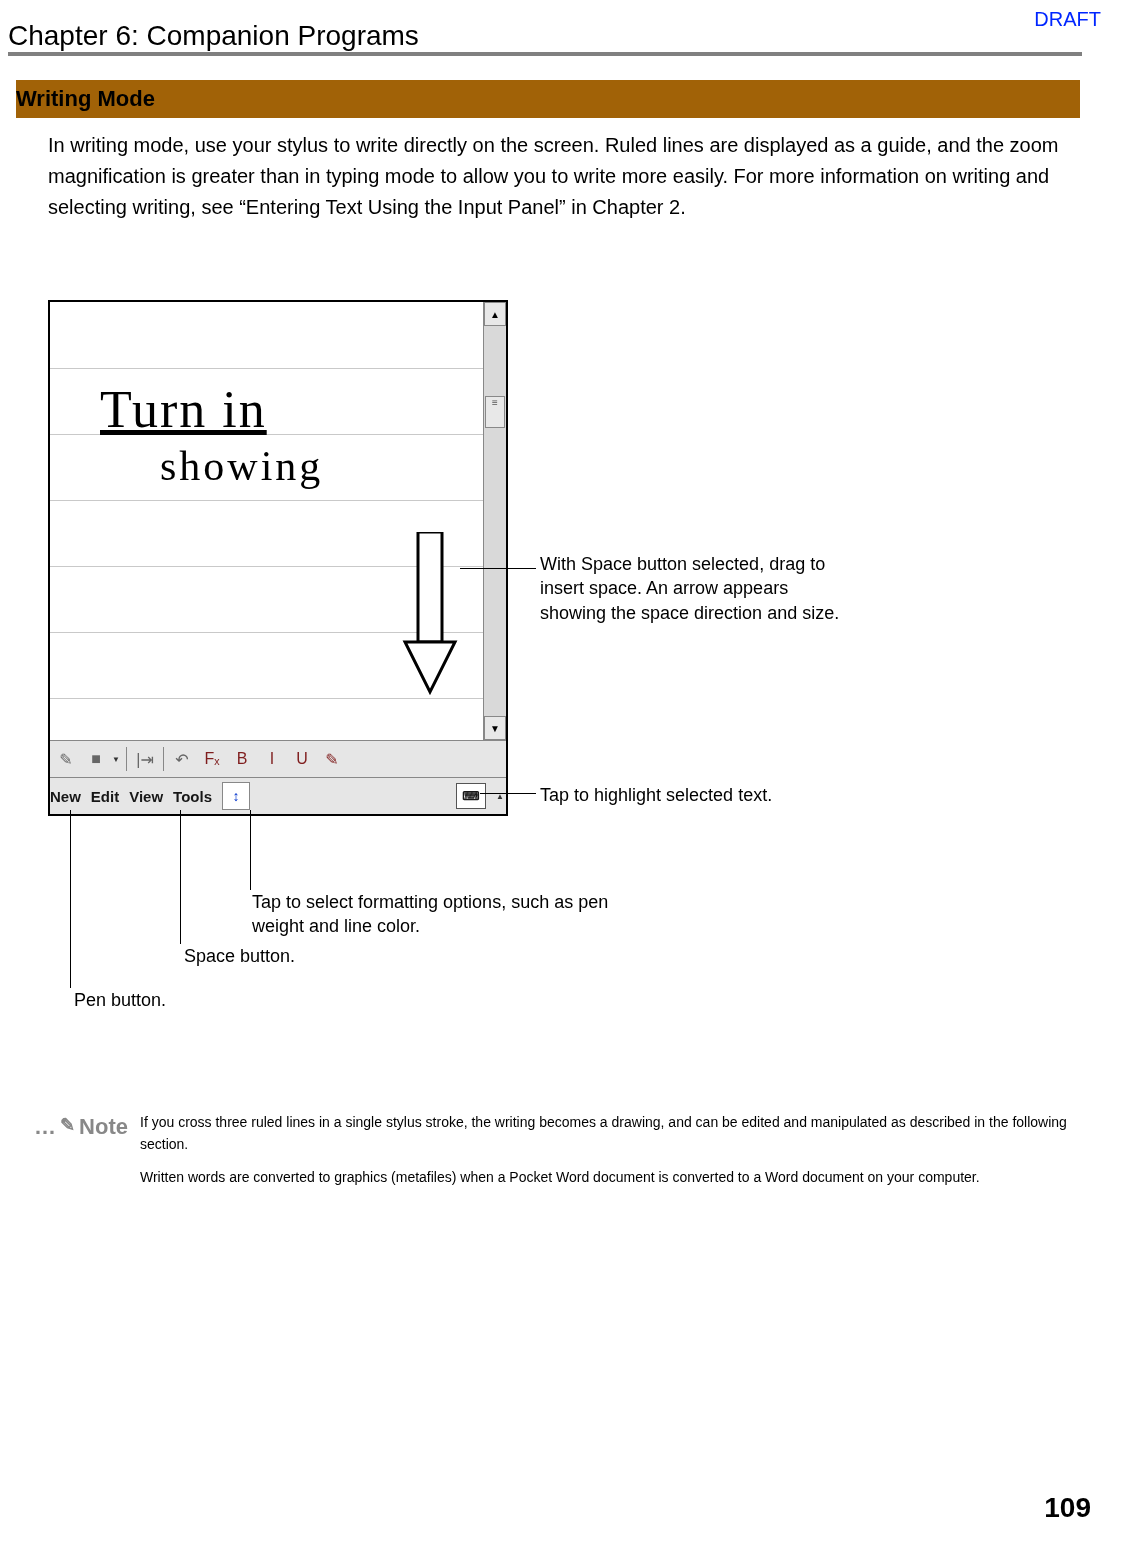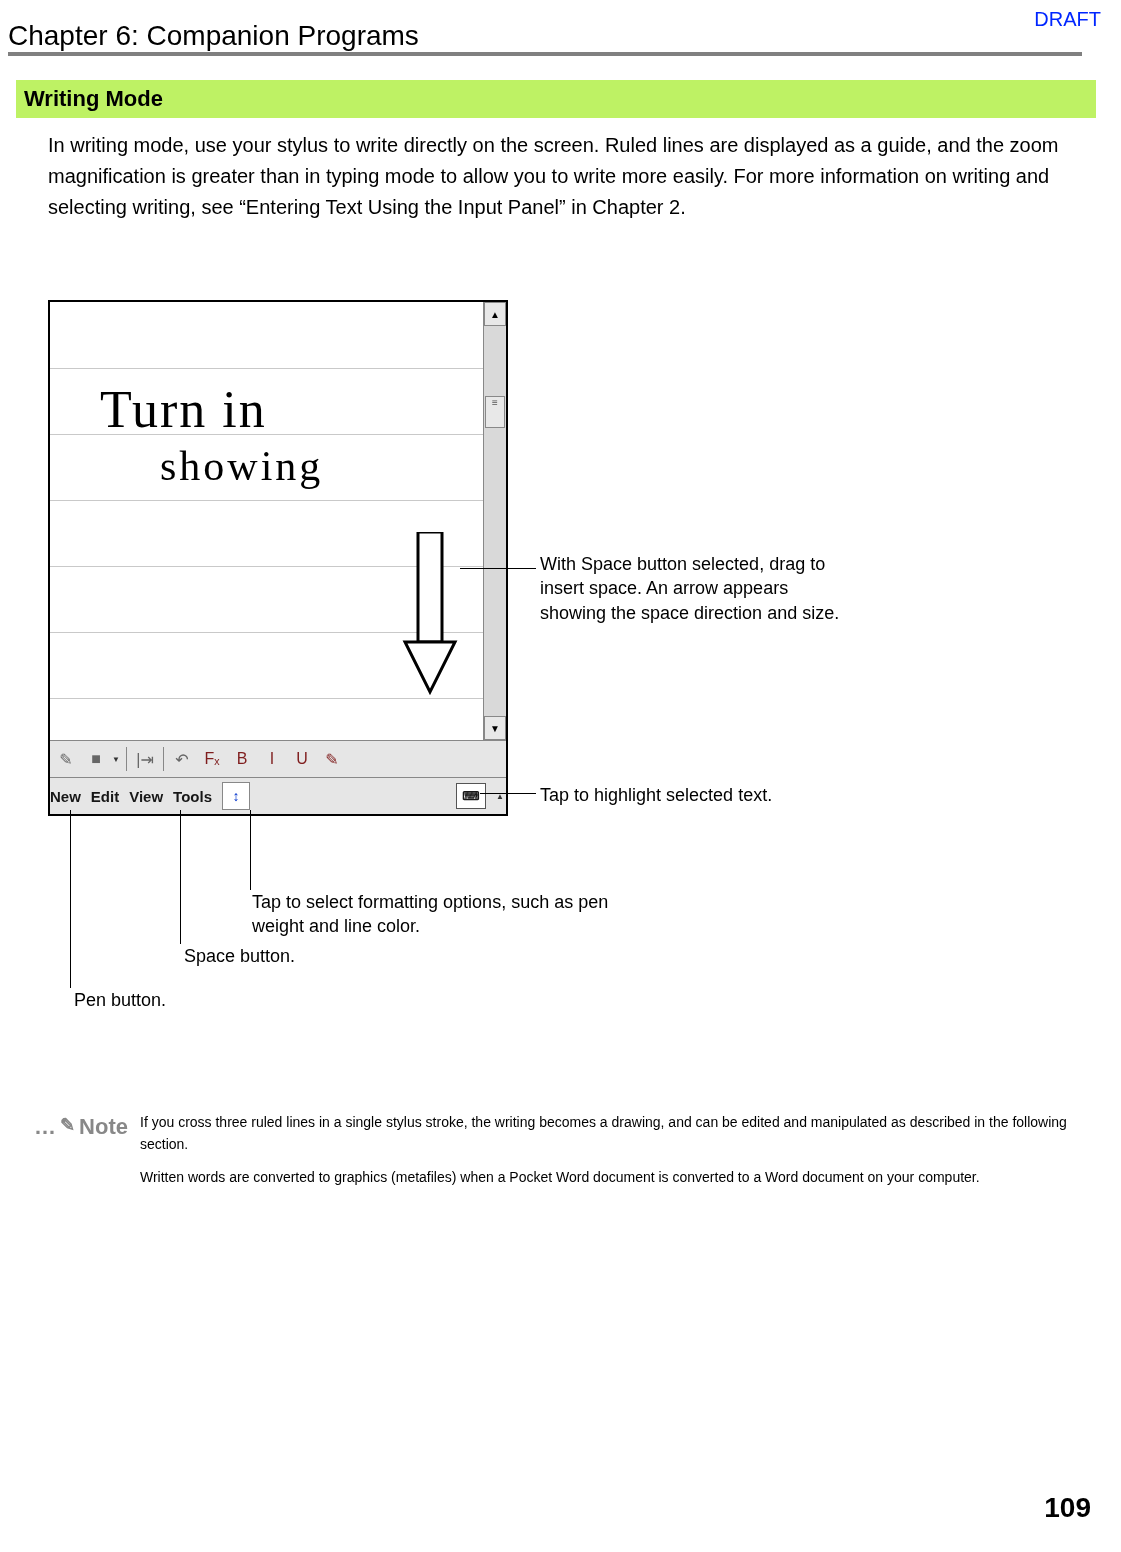--- a/index.html
+++ b/index.html
@@ -35,22 +35,22 @@
     left: 8px;
     width: 1074px;
     height: 4px;
     background: #808080;
   }
   .section-bar {
     position: absolute;
     top: 80px;
     left: 16px;
     width: 1064px;
-    background: #bef264;
-    padding: 6px 8px;
+    background: #a16207;
+    padding: 6px 0;
     font-weight: bold;
     font-size: 22px;
   }
   .body-text {
     position: absolute;
     top: 130px;
     left: 48px;
     width: 1028px;
     line-height: 1.55;
     font-size: 20px;
@@ -98,21 +98,21 @@
     flex: 1;
     position: relative;
     background: #fff;
   }
   .ruled { position:absolute; left:0; right:0; height:1px; background:#c9c9c9; }
   .handwriting {
     position:absolute;
     font-family: "Comic Sans MS", cursive;
     color:#000;
   }
-  .hw1 { top:78px; left:50px; font-size:52px; letter-spacing:2px; }
+  .hw1 { top:78px; left:50px; font-size:52px; letter-spacing:2px;text-decoration:underline; }
   .hw2 { top:140px; left:110px; font-size:42px; letter-spacing:3px; }
   .hw3 { top:200px; left:100px; font-size:50px; font-style:italic; letter-spacing:1px; }
   .big-arrow {
     position:absolute;
     top:230px; left:350px;
   }
   .scrollbar {
     width: 22px;
     background:#d9d9d9;
     display:flex; flex-direction:column;

